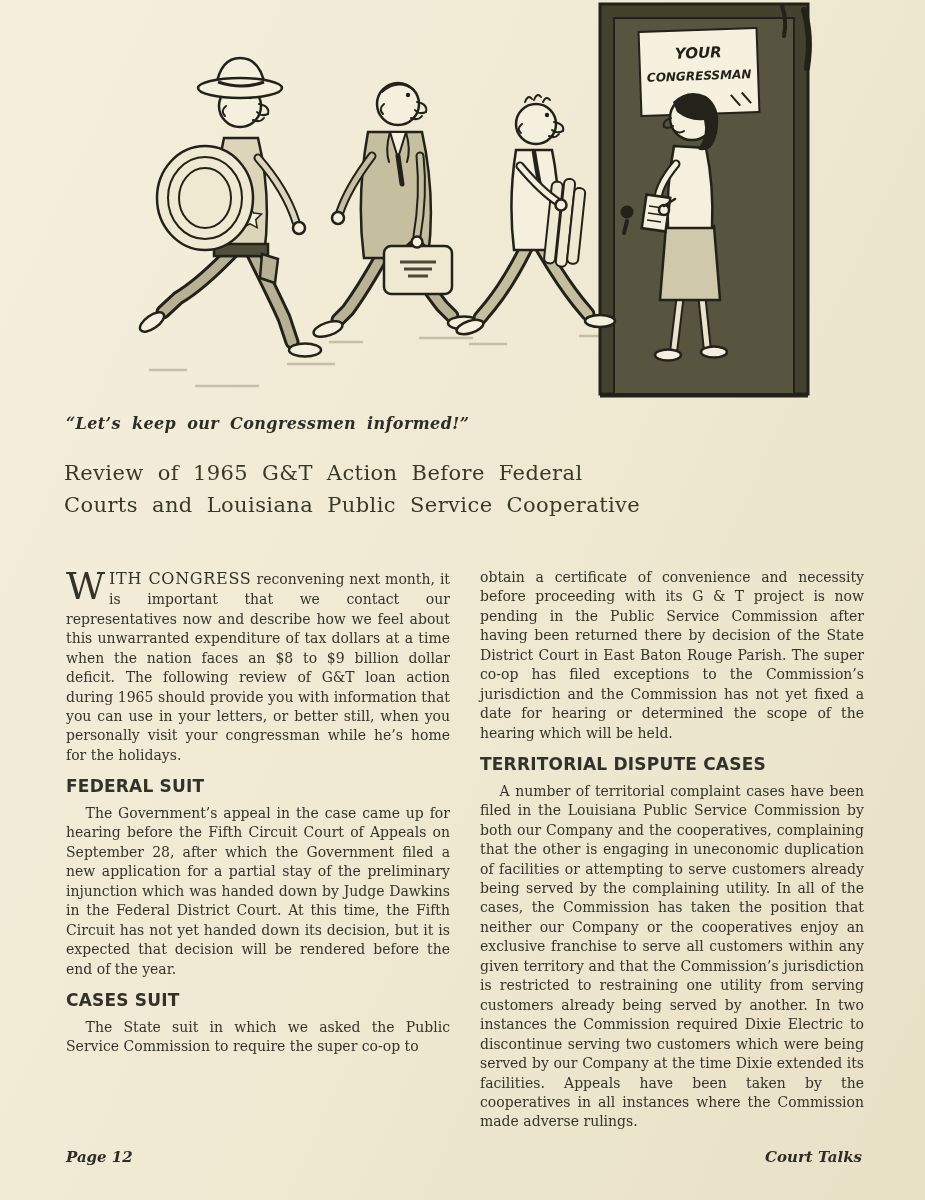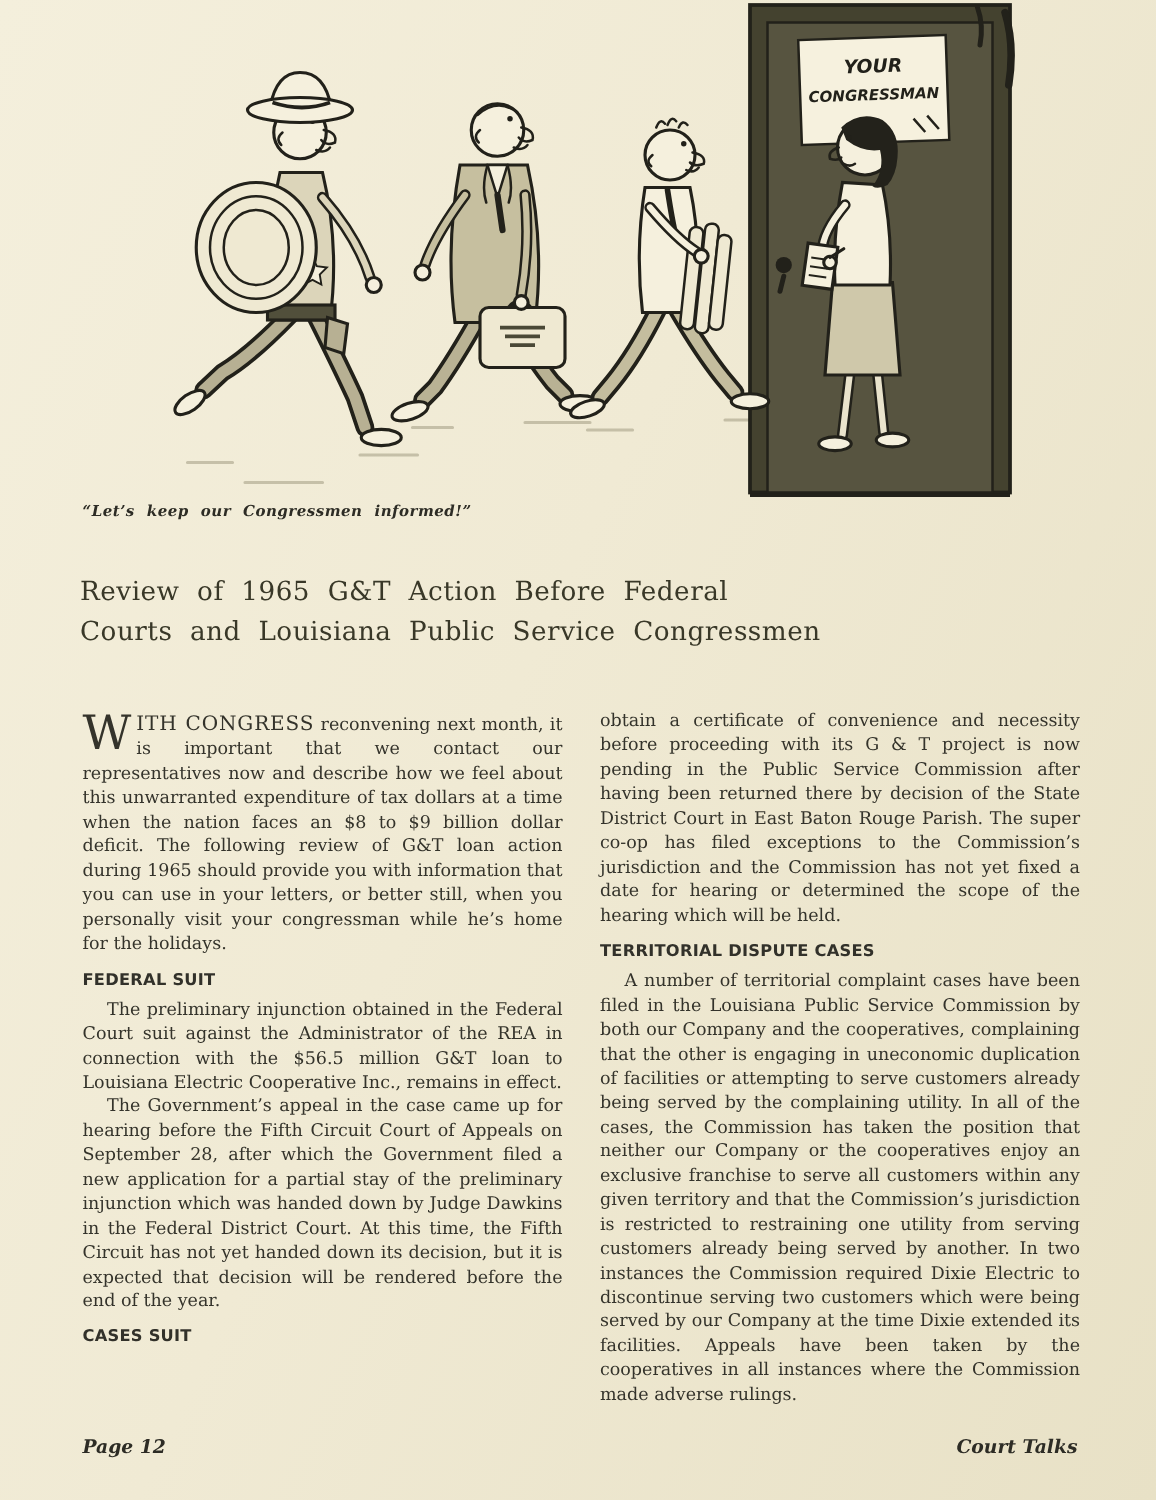--- a/index.html
+++ b/index.html
@@ -4,36 +4,36 @@
 <style>
   * { margin:0; padding:0; box-sizing:border-box; }
   body { width:925px; height:1200px; background:#d8d2bc; }
   .page {
     position:relative; width:925px; height:1200px; overflow:hidden;
     background:linear-gradient(115deg,#f4efdc 0%,#f0ead4 45%,#e8e1c6 100%);
     font-family:"DejaVu Serif","Liberation Serif",serif; color:#32312a;
   }
   .illustration { position:absolute; top:0; left:0; width:925px; height:412px; }
   .caption {
-    position:absolute; top:402px; left:66px;
-    font-size:12px; font-weight:bold; font-style:italic;
+    position:absolute; top:414px; left:66px;
+    font-size:16px; font-weight:bold; font-style:italic;
     letter-spacing:.4px; word-spacing:5px; color:#2d2c25;
   }
   .headline {
     position:absolute; top:458px; left:64px; width:805px;
     font-size:21px; font-weight:normal; color:#393828;
     line-height:1.52; letter-spacing:.4px; word-spacing:7px;
   }
   .columns { position:absolute; top:568px; left:66px; width:798px; display:flex; gap:30px; }
   .col { flex:1; font-size:14px; line-height:1.39; text-align:justify; color:#34332b; hyphens:none; }
   .col p { text-indent:1.4em; margin:0; }
   .col p.noindent { text-indent:0; }
   .sect {
     font-family:"DejaVu Sans","Liberation Sans",sans-serif;
-    font-weight:bold; font-size:13px; margin:10px 0 5px; color:#32312a; letter-spacing:.2px;
+    font-weight:bold; font-size:17px; margin:10px 0 5px; color:#32312a; letter-spacing:.2px;
   }
   .dropcap { float:left; font-size:38px; line-height:.82; padding:3px 4px 0 0; }
   .smallcaps { font-size:16px; letter-spacing:.7px; }
   .footer {
     position:absolute; top:1148px; left:66px; width:796px;
     display:flex; justify-content:space-between;
     font-size:15px; font-weight:bold; font-style:italic; color:#2d2c25;align-items:center;
   }
   
   .lo { stroke:#22211a; stroke-width:15; fill:none; stroke-linecap:round; }
@@ -179,32 +179,32 @@
       <path class="face" d="M671 118 q-9 3 -7 9 q6 2 9 -1" fill="#f5f0dd"></path>
       <path class="face" d="M675 131 q5 3 9 0"></path>
       <circle cx="679" cy="110" r="2.2" fill="#22211a"></circle>
     </g>
   </svg>
 
   <div class="caption">“Let’s keep our Congressmen informed!”</div>
 
   <h1 class="headline">
     <span>Review of 1965 G&amp;T Action Before Federal</span><br>
-    <span>Courts and Louisiana Public Service Congressmen</span>
+    <span>Courts and Louisiana Public Service Cooperative</span>
   </h1>
 
   <div class="columns">
     <div class="col">
       <p class="noindent">
         <span class="dropcap">W</span><span class="smallcaps">ITH CONGRESS</span><span> reconvening next month, it is important that we contact our representatives now and describe how we feel about this unwarranted expenditure of tax dollars at a time when the nation faces an $8 to $9 billion dollar deficit. The following review of G&amp;T loan action during 1965 should provide you with information that you can use in your letters, or better still, when you personally visit your congressman while he’s home for the holidays.</span>
       </p>
       <div class="sect">FEDERAL SUIT</div>
-      <p>The preliminary injunction obtained in the Federal Court suit against the Administrator of the REA in connection with the $56.5 million G&amp;T loan to Louisiana Electric Cooperative Inc., remains in effect.</p>
       <p>The Government’s appeal in the case came up for hearing before the Fifth Circuit Court of Appeals on September 28, after which the Government filed a new application for a partial stay of the preliminary injunction which was handed down by Judge Dawkins in the Federal District Court. At this time, the Fifth Circuit has not yet handed down its decision, but it is expected that decision will be rendered before the end of the year.</p>
       <div class="sect">CASES SUIT</div>
+      <p>The State suit in which we asked the Public Service Commission to require the super co-op to</p>
     </div>
     <div class="col">
       <p class="noindent">obtain a certificate of convenience and necessity before proceeding with its G &amp; T project is now pending in the Public Service Commission after having been returned there by decision of the State District Court in East Baton Rouge Parish. The super co-op has filed exceptions to the Commission’s jurisdiction and the Commission has not yet fixed a date for hearing or determined the scope of the hearing which will be held.</p>
       <div class="sect">TERRITORIAL DISPUTE CASES</div>
       <p>A number of territorial complaint cases have been filed in the Louisiana Public Service Commission by both our Company and the cooperatives, complaining that the other is engaging in uneconomic duplication of facilities or attempting to serve customers already being served by the complaining utility. In all of the cases, the Commission has taken the position that neither our Company or the cooperatives enjoy an exclusive franchise to serve all customers within any given territory and that the Commission’s jurisdiction is restricted to restraining one utility from serving customers already being served by another. In two instances the Commission required Dixie Electric to discontinue serving two customers which were being served by our Company at the time Dixie extended its facilities. Appeals have been taken by the cooperatives in all instances where the Commission made adverse rulings.</p>
     </div>
   </div>
 
   <div class="footer">
     <span>Page 12</span>

